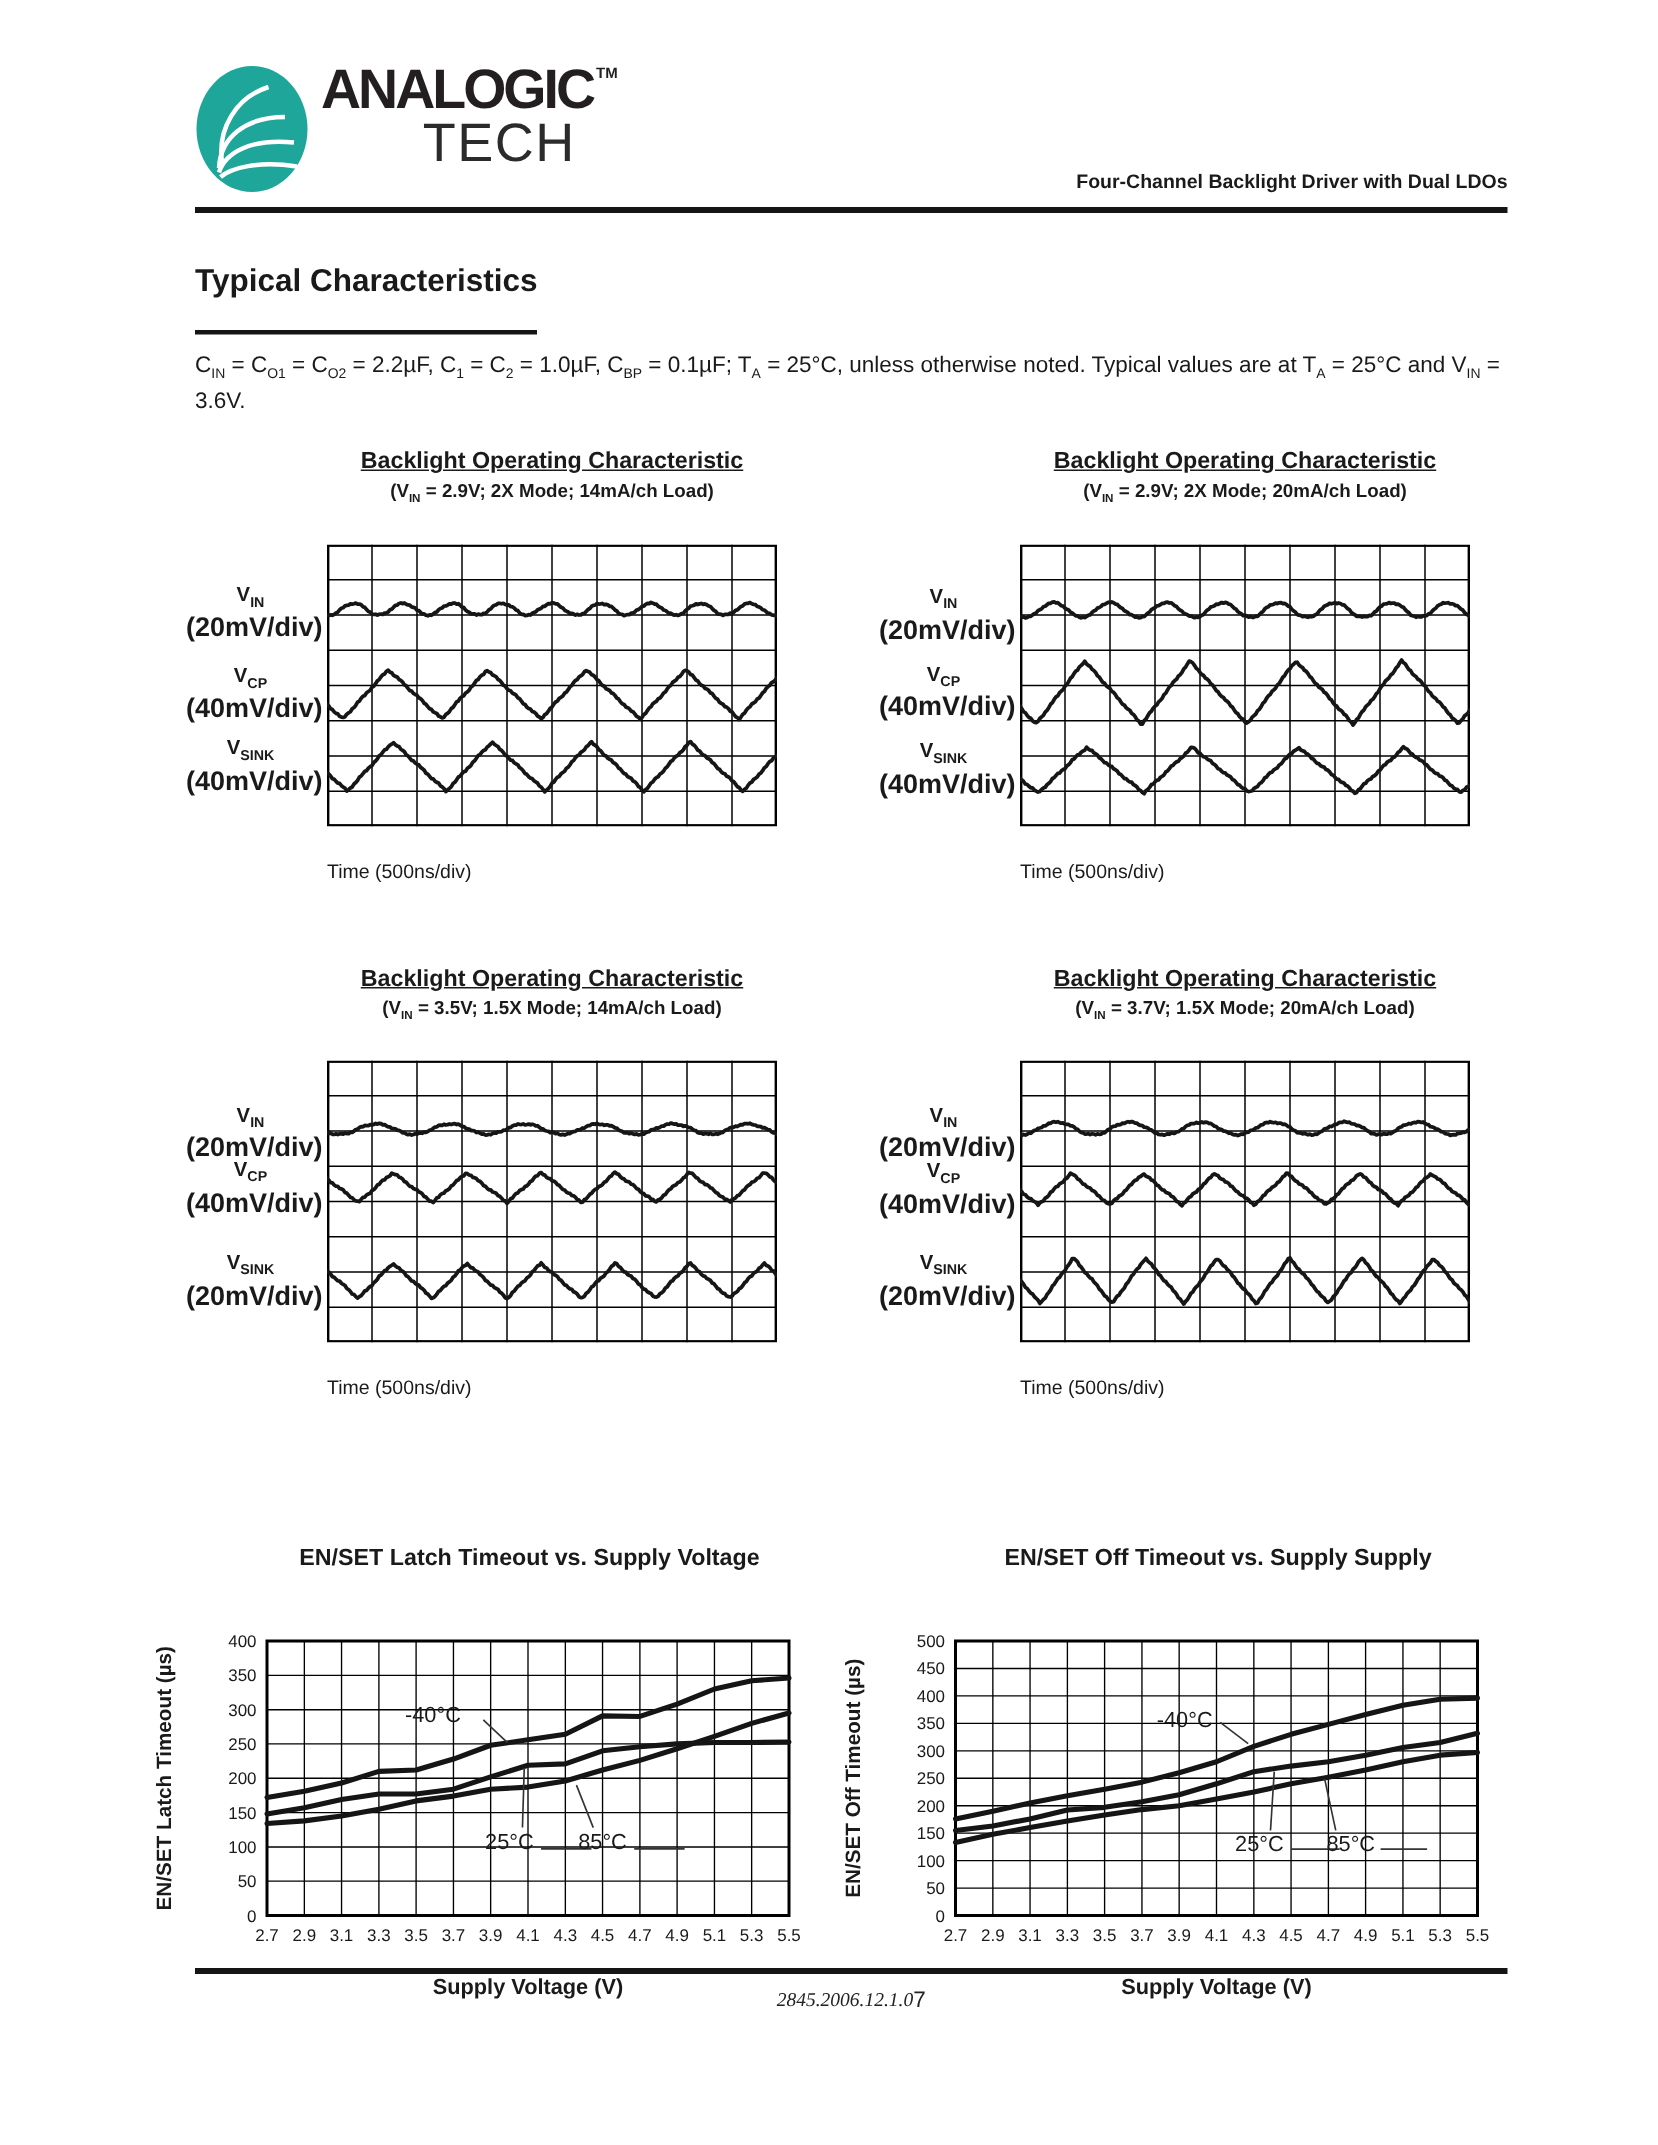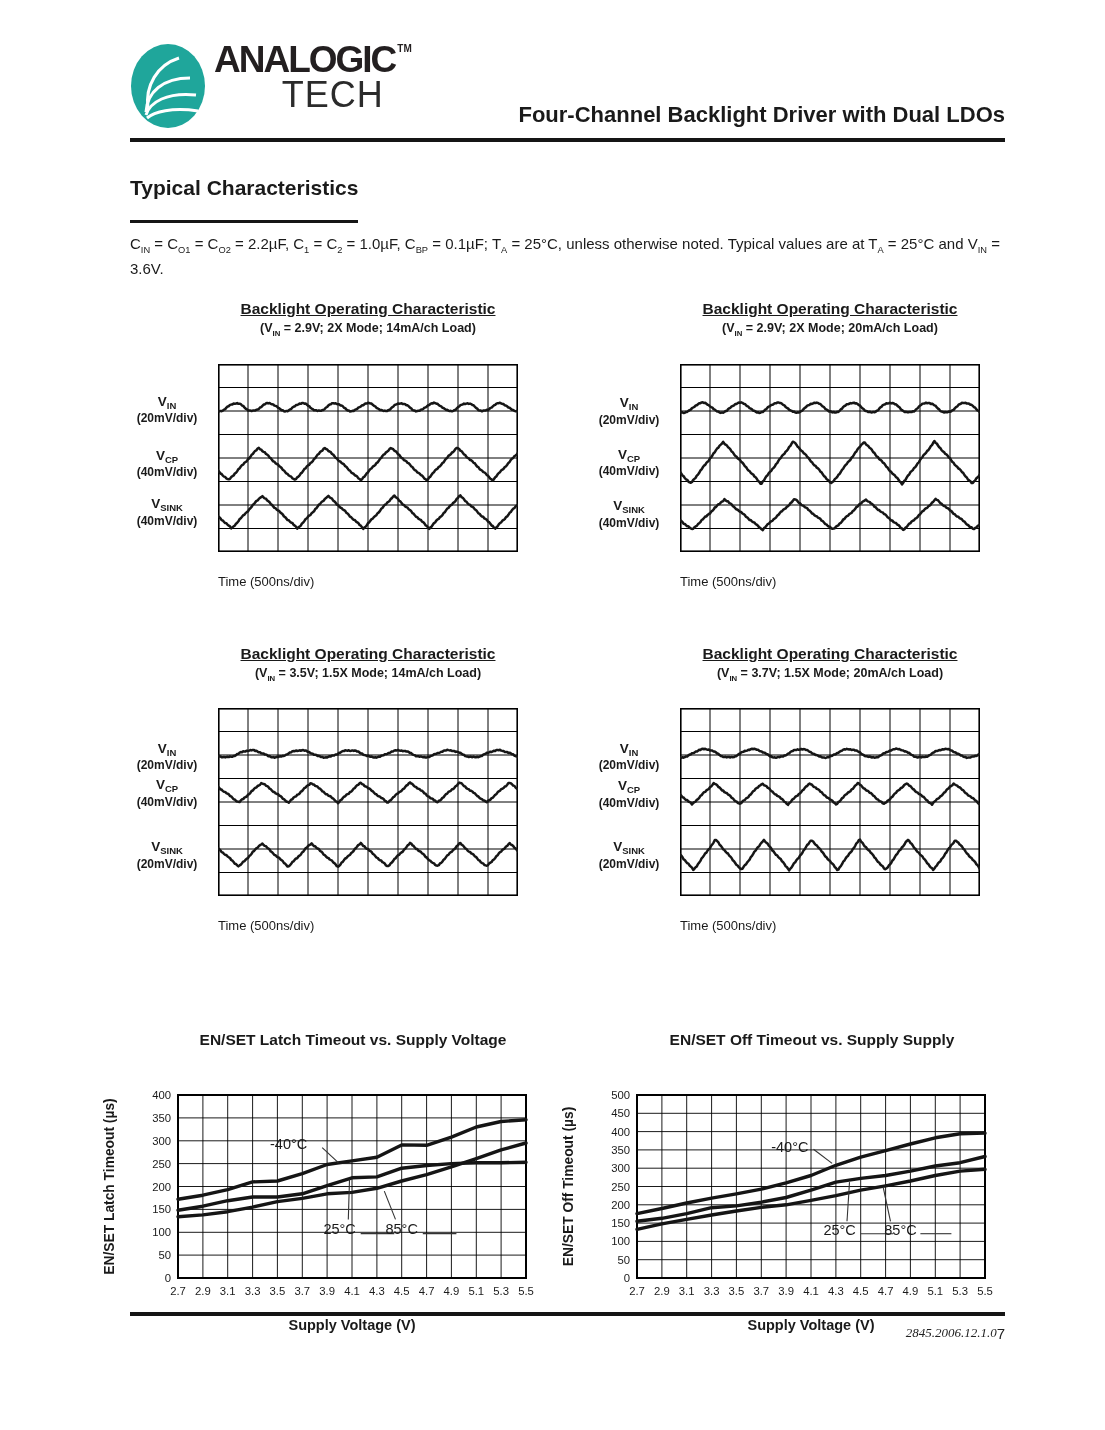--- a/index.html
+++ b/index.html
@@ -10,21 +10,21 @@
   
   .header{display:flex;justify-content:space-between;align-items:flex-end;padding-top:42px;gap:40px;}
   .brand{display:flex;align-items:flex-start;gap:8px;}
   .brand-text{display:flex;flex-direction:column;}
   .brand-top{font-size:37px;font-weight:700;letter-spacing:-2px;color:#231f20;line-height:0.95;}
   .tm{font-size:10px;vertical-align:20px;letter-spacing:0;margin-left:2px;}
   .brand-bottom{font-size:36px;font-weight:400;letter-spacing:1px;color:#2b2b2b;line-height:1.0;
                 text-align:right;padding-right:28px;margin-top:0px;}
   .title-block{text-align:right;padding-bottom:2px;}
   .part-number{font-size:25px;font-weight:700;}
-  .doc-title{font-size:22px;font-weight:700;margin-top:5px;}
+  .doc-title{font-size:13px;font-weight:700;margin-top:5px;}
   .header-rule{height:4px;background:#151515;margin-top:8px;}
 
   
   .section-heading{display:inline-block;font-size:21px;font-weight:700;margin:34px 0 0 0;
                    border-bottom:3px solid #151515;padding-bottom:20px;}
   .conditions{font-size:15px;line-height:1.5;margin:10px 0 0 0;}
   .conditions sub,.chart-subtitle sub{font-size:0.62em;}
 
   
   .chart-row{display:flex;}
@@ -38,33 +38,33 @@
   .col-right .scope-inner{margin-left:113px;}
   .scope-inner{width:300px;}
   .scope-inner .chart-title{font-size:15.5px;font-weight:700;text-align:center;width:300px;white-space:nowrap;text-decoration:underline;}
   .scope-inner .chart-subtitle{font-size:12.5px;font-weight:700;text-align:center;width:300px;margin-top:3px;white-space:nowrap;}
   .scope-row{position:relative;width:300px;margin-top:26px;}
   .scope-svg{display:block;}
   .trace-label{position:absolute;right:calc(100% + 8px);transform:translateY(-50%);
                text-align:center;width:86px;font-weight:700;line-height:1.15;}
   .tl-name{font-size:13.5px;}
   .tl-name sub{font-size:9.5px;}
-  .tl-scale{font-size:12px;white-space:nowrap;}
+  .tl-scale{font-size:18px;white-space:nowrap;}
   .time-label{font-size:13px;font-weight:400;text-align:left;width:300px;margin-top:22px;}
 
   
   .line-chart .chart-title{font-size:15.5px;font-weight:700;text-align:center;width:470px;
                            padding-left:56px;box-sizing:border-box;white-space:nowrap;margin-top:40px;}
   .line-chart svg{display:block;margin-top:24px;}
   .line-left{margin-left:-40px;}
   .line-right{margin-left:-18px;}
 
   
   .footer{position:absolute;left:130px;right:100px;top:1312px;border-top:4px solid #151515;
-          padding-top:9px;display:flex;justify-content:flex-end;align-items:flex-start;}
+          padding-top:9px;display:flex;justify-content:center;align-items:flex-start;}
   .doc-id{font-family:"Liberation Serif",serif;font-style:italic;font-size:13px;color:#222;}
   .page-num{font-size:15px;color:#222;}
 </style>
 </head>
 <body>
 
 <div class="page">
   <div class="content">
 
     <div class="header">

